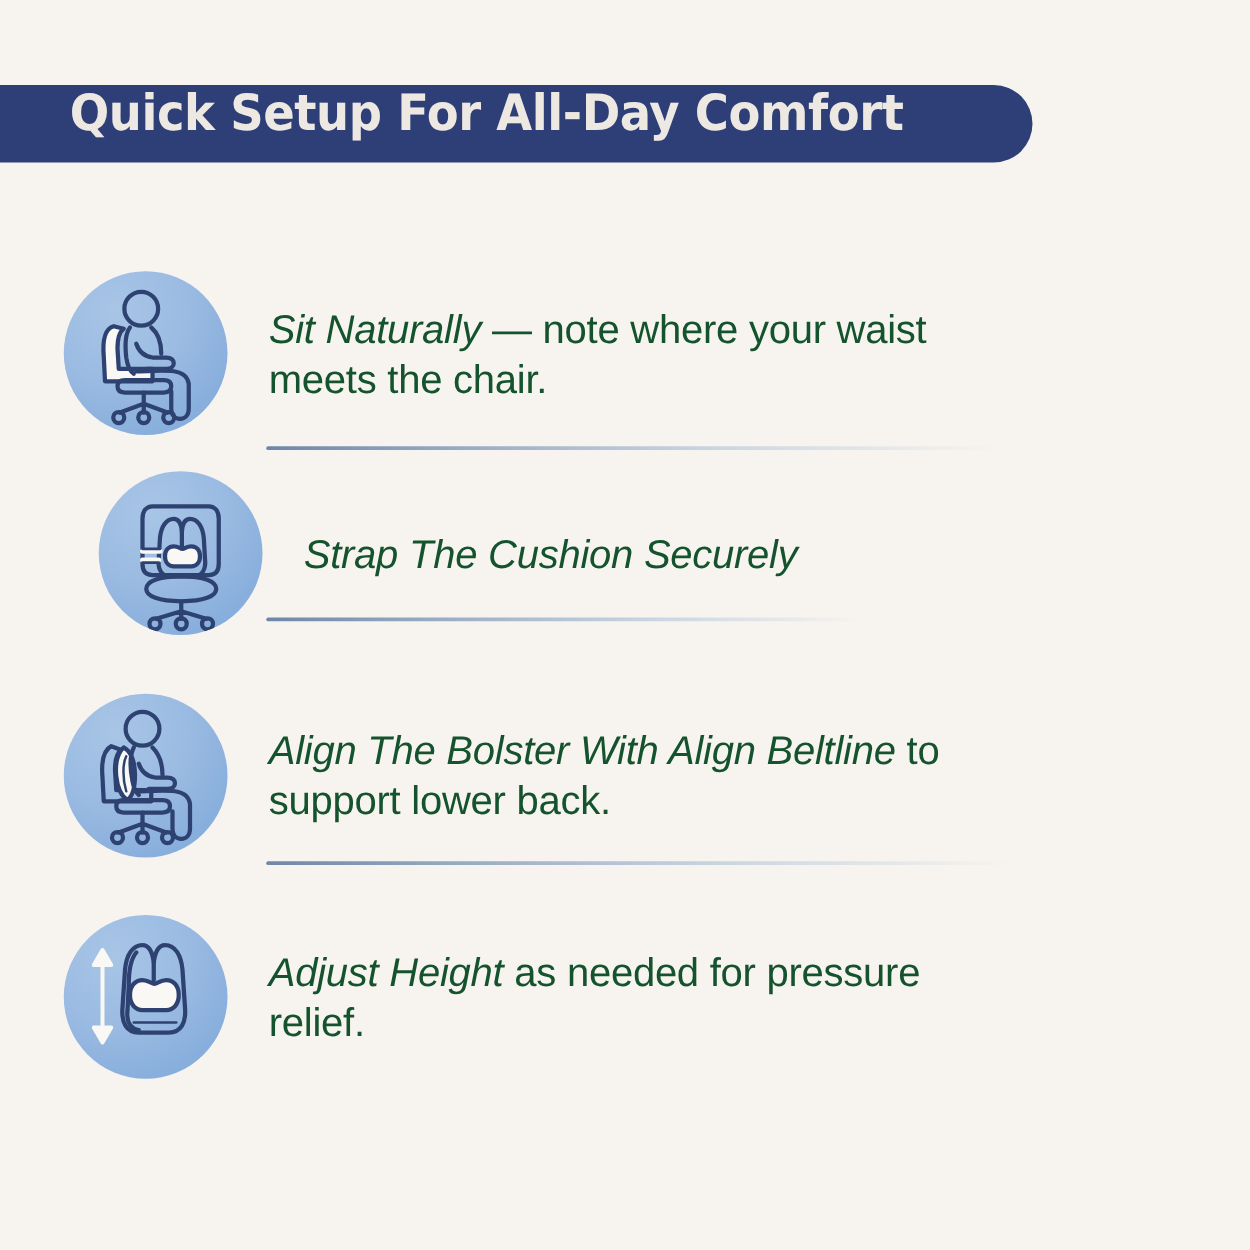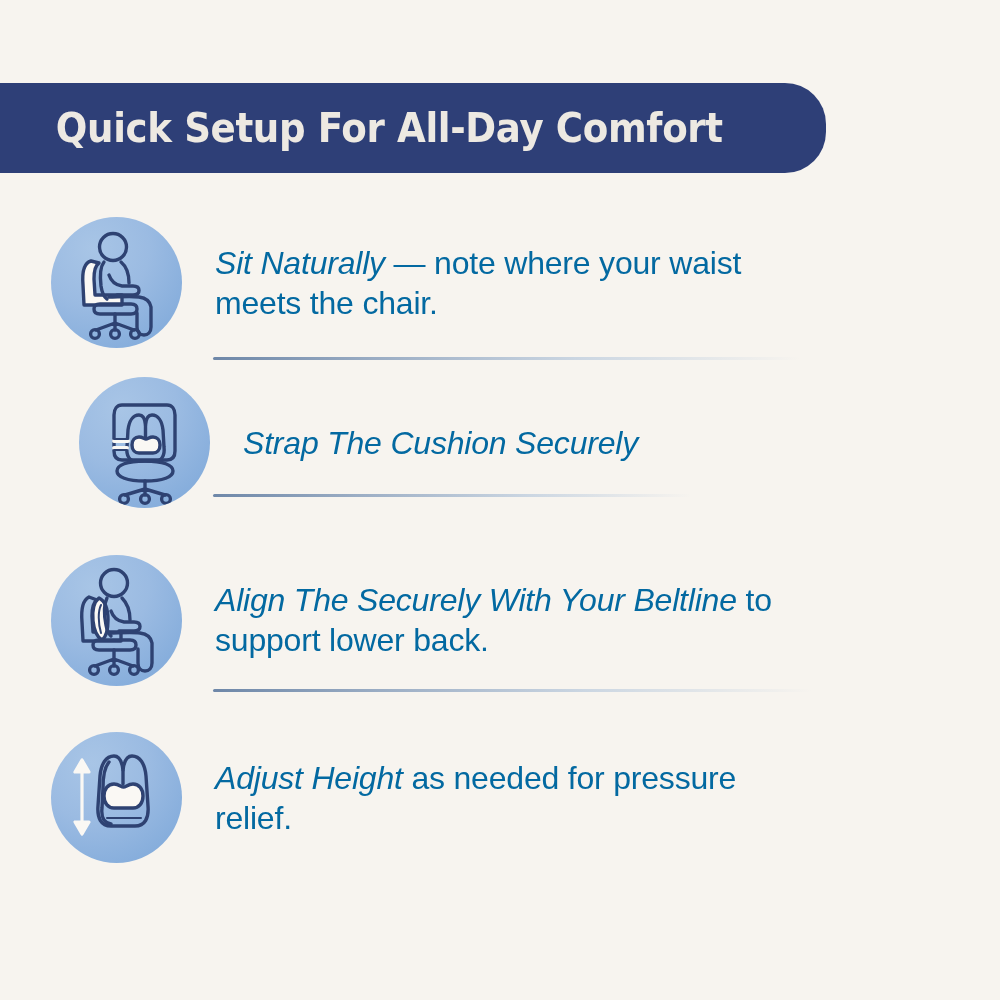--- a/index.html
+++ b/index.html
@@ -16,28 +16,28 @@
     position: relative;
     width: 1000px;
     height: 1000px;
     background: #F7F4EF;
   }
 
   
   .header-banner {
     position: absolute;
     left: 0;
-    top: 83px;
+    top: 68px;
     width: 826px;
-    height: 90px;
+    height: 62px;
     background: #2E3F77;
     border-top-right-radius: 41px;
     border-bottom-right-radius: 41px;
     display: flex;
-    align-items: center;
+    align-items: flex-start;
   }
 
   .header-title {
     color: #EDE9E2;
     font-family: "DejaVu Sans", sans-serif;
     font-weight: bold;
     font-size: 40px;
     letter-spacing: -0.4px;
     padding-left: 60px;
     white-space: nowrap;
@@ -72,21 +72,21 @@
 
   .step-icon svg {
     position: absolute;
     left: 0; top: 0;
     width: 131px;
     height: 131px;
   }
 
   .step-text {
     margin-left: 33px;
-    color: #0369a1;
+    color: #14532d;
     font-family: "Liberation Sans", sans-serif;
     font-size: 32px;
     line-height: 40px;
     letter-spacing: -0.2px;
     max-width: 560px;
   }
 
   .step-text .lead {
     font-style: italic;
     font-weight: 400;
@@ -222,21 +222,21 @@
             <path d="M56 43 C53 49 53 60 55 70 C56 76 58 79 60 81"></path>
             <path d="M71 43 C77 49 79 57 79 65"></path>
 
             <path d="M60 56 C62 62 66 66 73 67 L83 67 C87 67 89 69 89 71.5 C89 74 87 76 83 76 L68 76"></path>
 
             <path d="M58 78 C66 78 81 77 89 78 C96 79 100 82 101 88 L101 108 C101 113 98 116 94 116 C90 116 87 113 87 108 L87 94"></path>
           </g>
         </svg>
       </div>
       <div class="step-text">
-        <span class="lead">Align The Securely With Your Beltline</span><span class="rest"> to support lower back.</span>
+        <span class="lead">Align The Bolster With Align Beltline</span><span class="rest"> to support lower back.</span>
       </div>
     </div>
 
     <div class="step" id="row-3">
       <div class="step-icon">
         <svg viewBox="0 0 131 131" xmlns="http://www.w3.org/2000/svg">
           <g fill="none" stroke="#2E4272" stroke-width="3.4" stroke-linecap="round" stroke-linejoin="round">
 
             <path d="M63 24 C55 24 50 32 49 44 L47 74 C46 86 50 94 60 94 L84 94 C94 94 98 86 97 74 L95 44 C94 32 89 24 81 24 C76 24 73 30 72 38 C71 30 68 24 63 24 Z"></path>
 

